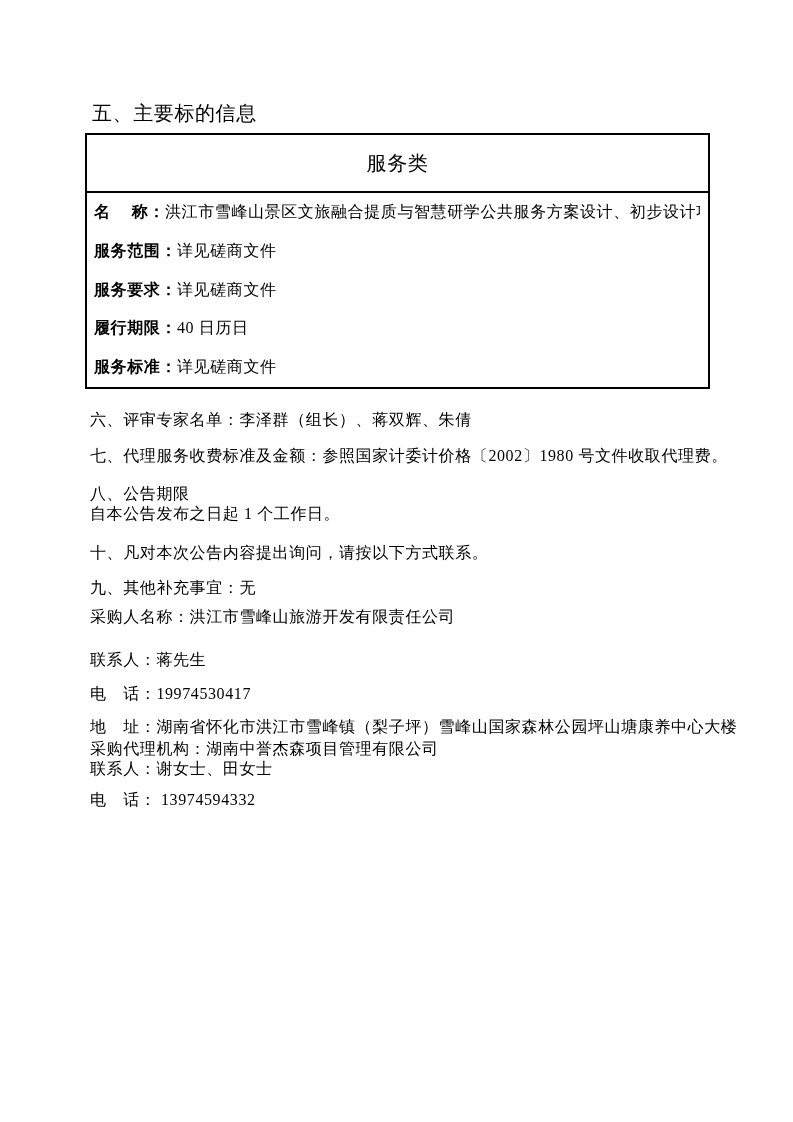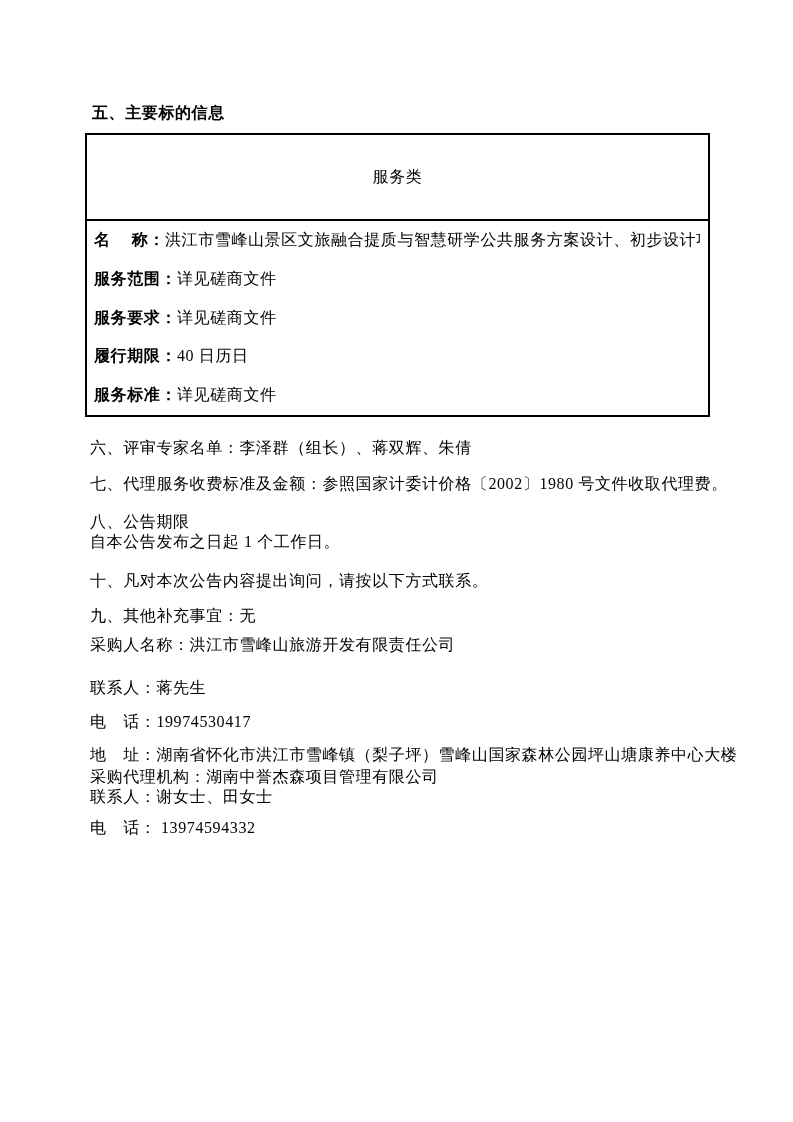--- a/index.html
+++ b/index.html
@@ -18,41 +18,41 @@
   }
   .page {
     box-sizing: border-box;
     width: 793px;
     height: 1122px;
     padding: 103px 78px 0 85px;
     position: relative;
   }
   .sec-title {
     margin: 0 0 0 7px;
-    font-size: 16px;
-    font-weight: bold;
+    font-size: 20px;
+    font-weight: normal;
     line-height: 20px;
   }
   
   table.info-table {
     width: 625px;
     margin-top: 10px;
     border-collapse: collapse;
     table-layout: fixed;
   }
   table.info-table, table.info-table th, table.info-table td {
     border: 2px solid #000000;
   }
   table.info-table th {
     height: 52px;
     font-weight: normal;
     text-align: center;
     vertical-align: middle;
-    padding: 16px;
-    font-size: 16px;
+    padding: 2px;
+    font-size: 20px;
     border-radius: 25px;
   }
   table.info-table td {
     padding: 0 8px 0 7px;
     vertical-align: middle;
   }
   .trow {
     line-height: 38.8px;
     white-space: nowrap;
     overflow: hidden;

